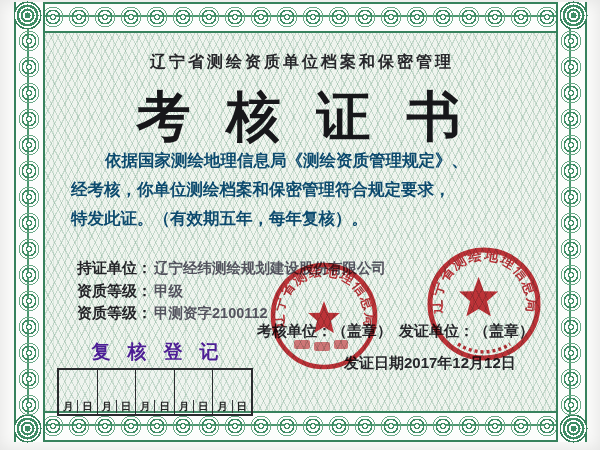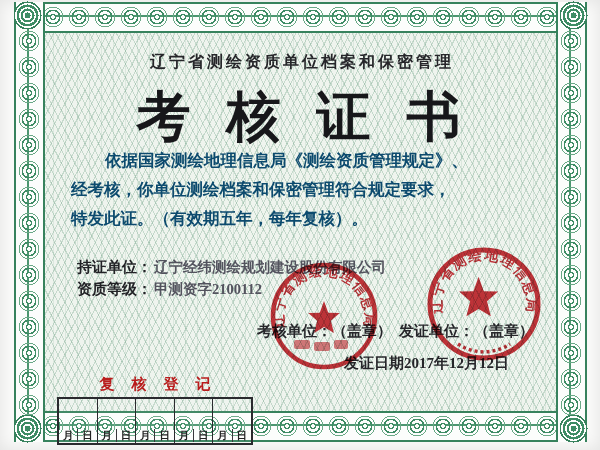--- a/index.html
+++ b/index.html
@@ -1,17 +1,17 @@
 <!DOCTYPE html>
 <html><head>
 <meta charset="utf-8">
 <style>
   html,body{margin:0;padding:0;background:#e9e9e7;}
   .page{position:relative;width:600px;height:450px;background:#fbfbfa;overflow:hidden;
-        font-family:Liberation Serif, serif;
+        font-family:Liberation Sans, sans-serif;
         box-shadow:inset 0 0 18px rgba(0,0,0,.10);}
   
   .band{position:absolute;background-color:#fcfdfc;z-index:2;}
   .bh{left:14px;right:13px;height:27px;border-top:2px solid #37825d;border-bottom:2px solid #37825d;
       background-image:
         radial-gradient(circle at 13px 13px,#fcfdfc 0 2px,#3e8c65 2px 3.5px,rgba(62,140,101,0) 3.5px 6px,#3e8c65 6px 7.5px,rgba(62,140,101,0) 7.5px 9.5px,#6aa987 9.5px 10.5px,transparent 10.5px),
         linear-gradient(to bottom,transparent 11.5px,#4c9670 11.5px 13.5px,transparent 13.5px);
       background-size:26px 27px,26px 27px;background-repeat:repeat-x;}
   .b-top{top:2px}.b-bottom{bottom:8px}
   .bv{top:2px;bottom:8px;width:27px;border-left:2px solid #37825d;border-right:2px solid #37825d;
@@ -41,21 +41,21 @@
   .bl1{text-indent:34px;}
   .fields{position:absolute;top:258px;left:77px;width:330px;font-size:15px;line-height:19.5px;}
   .frow{margin-bottom:2px;white-space:nowrap;}
   .flabel{font-weight:800;color:#222226;}
   .fvalue{font-weight:600;color:#53535e;margin-left:2px;font-size:14.5px;}
   .sign-exam{position:absolute;top:322px;left:257px;font-size:15px;font-weight:800;color:#26262a;white-space:nowrap;}
   .sign-issue{position:absolute;top:322px;left:399px;font-size:15px;font-weight:800;color:#26262a;white-space:nowrap;}
   .issue-date{position:absolute;top:354px;left:344px;font-size:15px;font-weight:800;color:#26262a;white-space:nowrap;}
   
   .review{position:absolute;top:339px;left:57px;width:196px;}
-  .rtitle{text-align:center;font-size:15px;font-weight:800;letter-spacing:17px;text-indent:17px;color:#b91c1c;margin-top:36px;}
+  .rtitle{text-align:center;font-size:19px;font-weight:800;letter-spacing:17px;text-indent:17px;color:#4c1d95;}
   .rtable{margin-top:3px;display:flex;height:44px;border:2px solid #2a2a2e;background:rgba(255,255,255,.06);}
   .rcol{flex:1;position:relative;border-left:1.6px solid #2a2a2e;}
   .rcol:first-child{border-left:none;}
   .md{position:absolute;left:0;right:0;bottom:1px;display:flex;}
   .md span{flex:1;text-align:center;font-size:10.5px;font-weight:700;color:#222;line-height:13px;}
   .md span + span{border-left:1px solid #38383c;}
   
   .seal{position:absolute;z-index:5;mix-blend-mode:multiply;opacity:.92;}
   .seal-a{top:258px;left:266px;}
   .seal-b{top:244px;left:424px;}
@@ -83,20 +83,23 @@
 
     <div class="bodytext">
       <div class="bl1">依据国家测绘地理信息局《测绘资质管理规定》、</div>
       <div>经考核，你单位测绘档案和保密管理符合规定要求，</div>
       <div>特发此证。（有效期五年，每年复核）。</div>
     </div>
 
     <div class="fields">
       <div class="frow">
         <span class="flabel">持证单位：</span><span class="fvalue">辽宁经纬测绘规划建设股份有限公司</span>
+      </div>
+      <div class="frow">
+        <span class="flabel">资质等级：</span><span class="fvalue">甲级</span>
       </div>
       <div class="frow">
         <span class="flabel">资质等级：</span><span class="fvalue">甲测资字2100112</span>
       </div>
     </div>
 
     <div class="sign-exam">考核单位：（盖章）</div>
     <div class="sign-issue">发证单位：（盖章）</div>
     <div class="issue-date">发证日期2017年12月12日</div>
 

